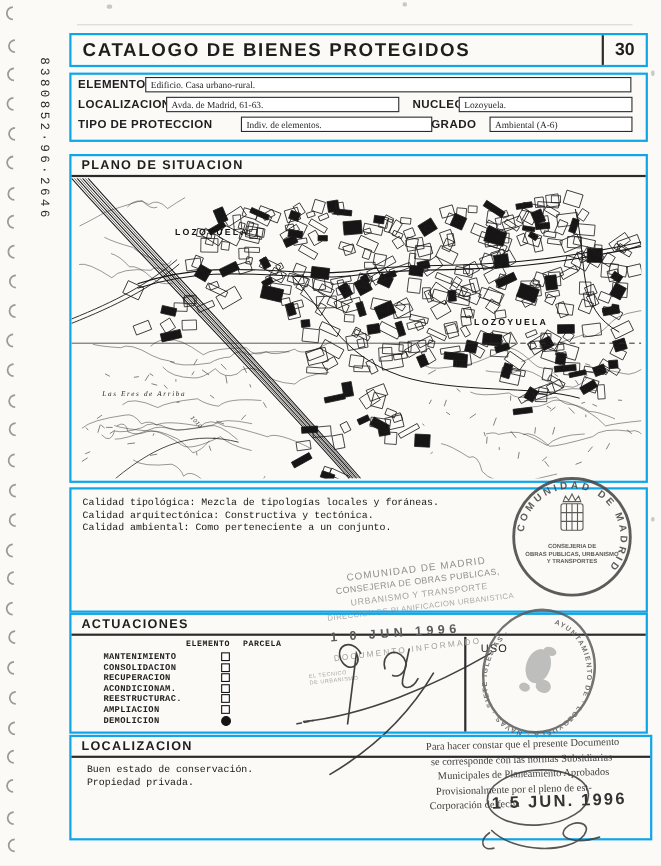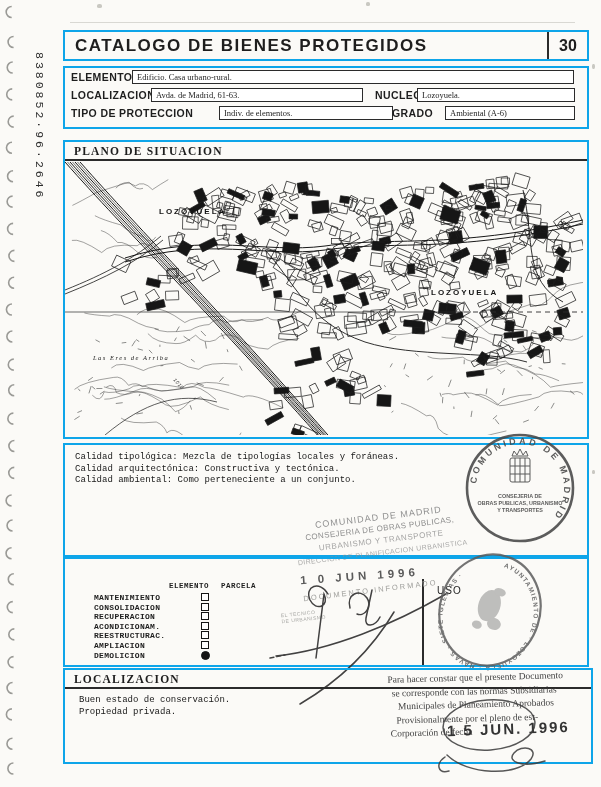--- a/index.html
+++ b/index.html
@@ -1,21 +1,21 @@
 <!DOCTYPE html>
 <html><head>
 <meta charset="utf-8">
 <style>
   html,body{margin:0;padding:0;background:#e8e8e6;}
   #page{position:relative;width:601px;height:787px;background:#fbfaf7;overflow:hidden;
         font-family:"Liberation Sans",sans-serif;color:#1e1e1e;}
   .box{position:absolute;border:2px solid #0ea5e9;background:transparent;}
   .sec-head{font-weight:bold;font-size:11.5px;letter-spacing:1.2px;
             padding:3px 0 2px 9px;border-bottom:2px solid #2b2b2b;
-            font-family:Liberation Serif, serif;}
+            font-family:Liberation Sans, sans-serif;}
   
   #title-box{left:63px;top:30px;width:522px;height:27px;display:flex;align-items:stretch;}
   #title-box .t{flex:1;display:flex;align-items:center;padding-left:10px;
                 font-size:17px;font-weight:bold;letter-spacing:1.5px;}
   #title-box .n{width:38px;border-left:2px solid #2b2b2b;display:flex;align-items:center;
                 justify-content:center;font-size:16px;font-weight:bold;}
   .ghost-line{position:absolute;background:#d9d8d3;height:1px;}
   
   #fields-box{left:63px;top:66px;width:522px;height:59px;}
   .flabel{position:absolute;font-weight:bold;font-size:10.5px;letter-spacing:.4px;white-space:nowrap;}
@@ -674,20 +674,21 @@
       <path d="M 64 36 l 2 -5 l 3 4 l 3 -6 l 3 6 l 3 -4 l 2 5 z"></path>
       <rect x="62" y="38" width="20" height="24" rx="2"></rect>
       <path d="M 62 46 h 20 M 62 54 h 20 M 67 38 v 24 M 72 38 v 24 M 77 38 v 24"></path>
     </g>
     <text x="72" y="78" text-anchor="middle" font-size="5.4" fill="#474747" font-weight="bold" font-family="Liberation Sans, sans-serif">CONSEJERIA DE</text>
     <text x="72" y="85" text-anchor="middle" font-size="5.4" fill="#474747" font-weight="bold" font-family="Liberation Sans, sans-serif">OBRAS PUBLICAS, URBANISMO</text>
     <text x="72" y="92" text-anchor="middle" font-size="5.4" fill="#474747" font-weight="bold" font-family="Liberation Sans, sans-serif">Y TRANSPORTES</text>
   </svg>
 
   <div id="act-box" class="box">
+    <div class="sec-head">ACTUACIONES</div>
     <div id="act-divider"></div>
     <span id="uso-label">USO</span>
     <span class="act-colhead" style="left:104px">ELEMENTO</span>
     <span class="act-colhead" style="left:156px">PARCELA</span>
     <div id="act-rows">
         <div class="act-row">
           <span class="act-label">MANTENIMIENTO</span>
           <span class="act-cell">
             <span class="cbx"></span>
           </span>

